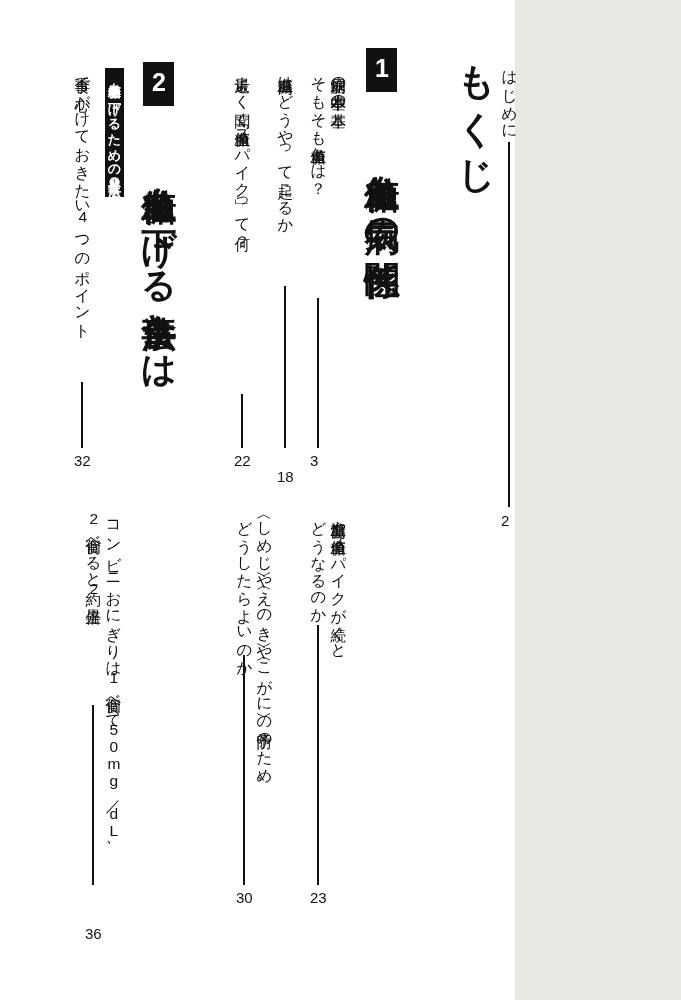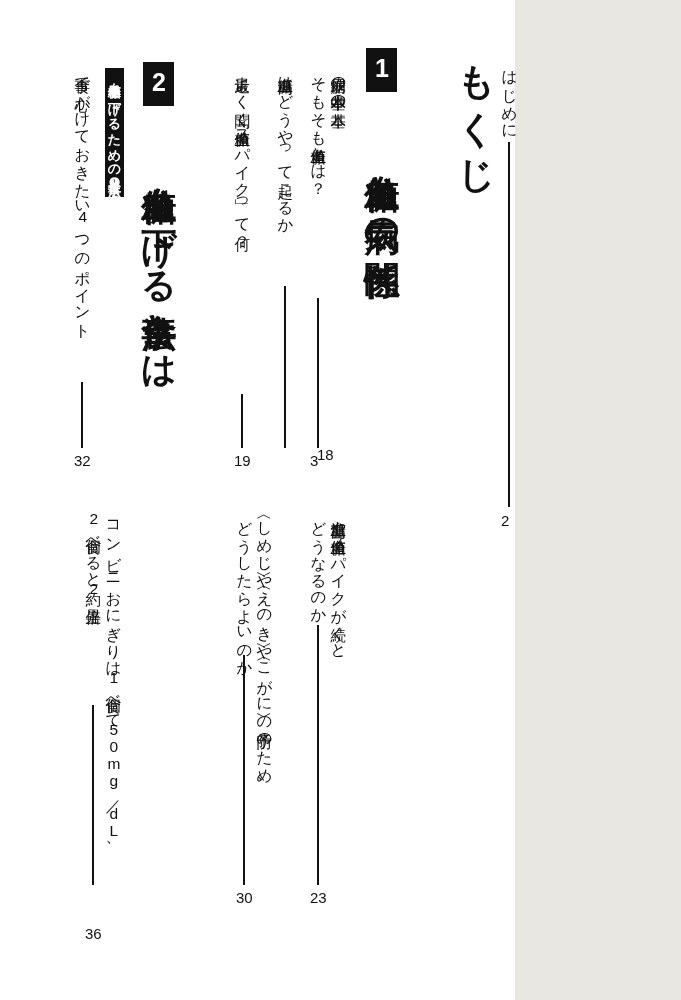--- a/index.html
+++ b/index.html
@@ -146,27 +146,27 @@
       <div>
         <div class="v itemtext" style="position:absolute; top: 66px; left: 330px;">糖尿病の基本中の基本、</div>
         <div class="v itemtext" style="position:absolute; top: 66px; left: 310px;">そもそも血糖値とは？</div>
         <div class="leader" style="top: 298px; left: 317px; height: 150px;"></div>
         <div class="pagenum" style="top: 452px; left: 310px;">3</div>
       </div>
 
       <div>
         <div class="v itemtext" style="position:absolute; top: 66px; left: 277px;">高血糖はどうやって起こるか</div>
         <div class="leader" style="top: 286px; left: 284px; height: 162px;"></div>
-        <div class="pagenum" style="top: 446px; left: 277px; margin-left: 40px;">18</div>
+        <div class="pagenum" style="top: 468px; left: 277px;">18</div>
       </div>
 
       <div>
         <div class="v itemtext" style="position:absolute; top: 66px; left: 234px;">最近よく聞く「血糖値スパイク」って何？</div>
         <div class="leader" style="top: 394px; left: 241px; height: 54px;"></div>
-        <div class="pagenum" style="top: 452px; left: 234px;">19</div>
+        <div class="pagenum" style="top: 452px; left: 234px;">22</div>
       </div>
 
       <div>
         <div class="v itemtext" style="position:absolute; top: 510px; left: 330px;">高血糖や血糖値スパイクが続くと</div>
         <div class="v itemtext" style="position:absolute; top: 510px; left: 310px;">どうなるのか</div>
         <div class="leader" style="top: 625px; left: 317px; height: 260px;"></div>
         <div class="pagenum" style="top: 889px; left: 310px;">23</div>
       </div>
 
       <div>

